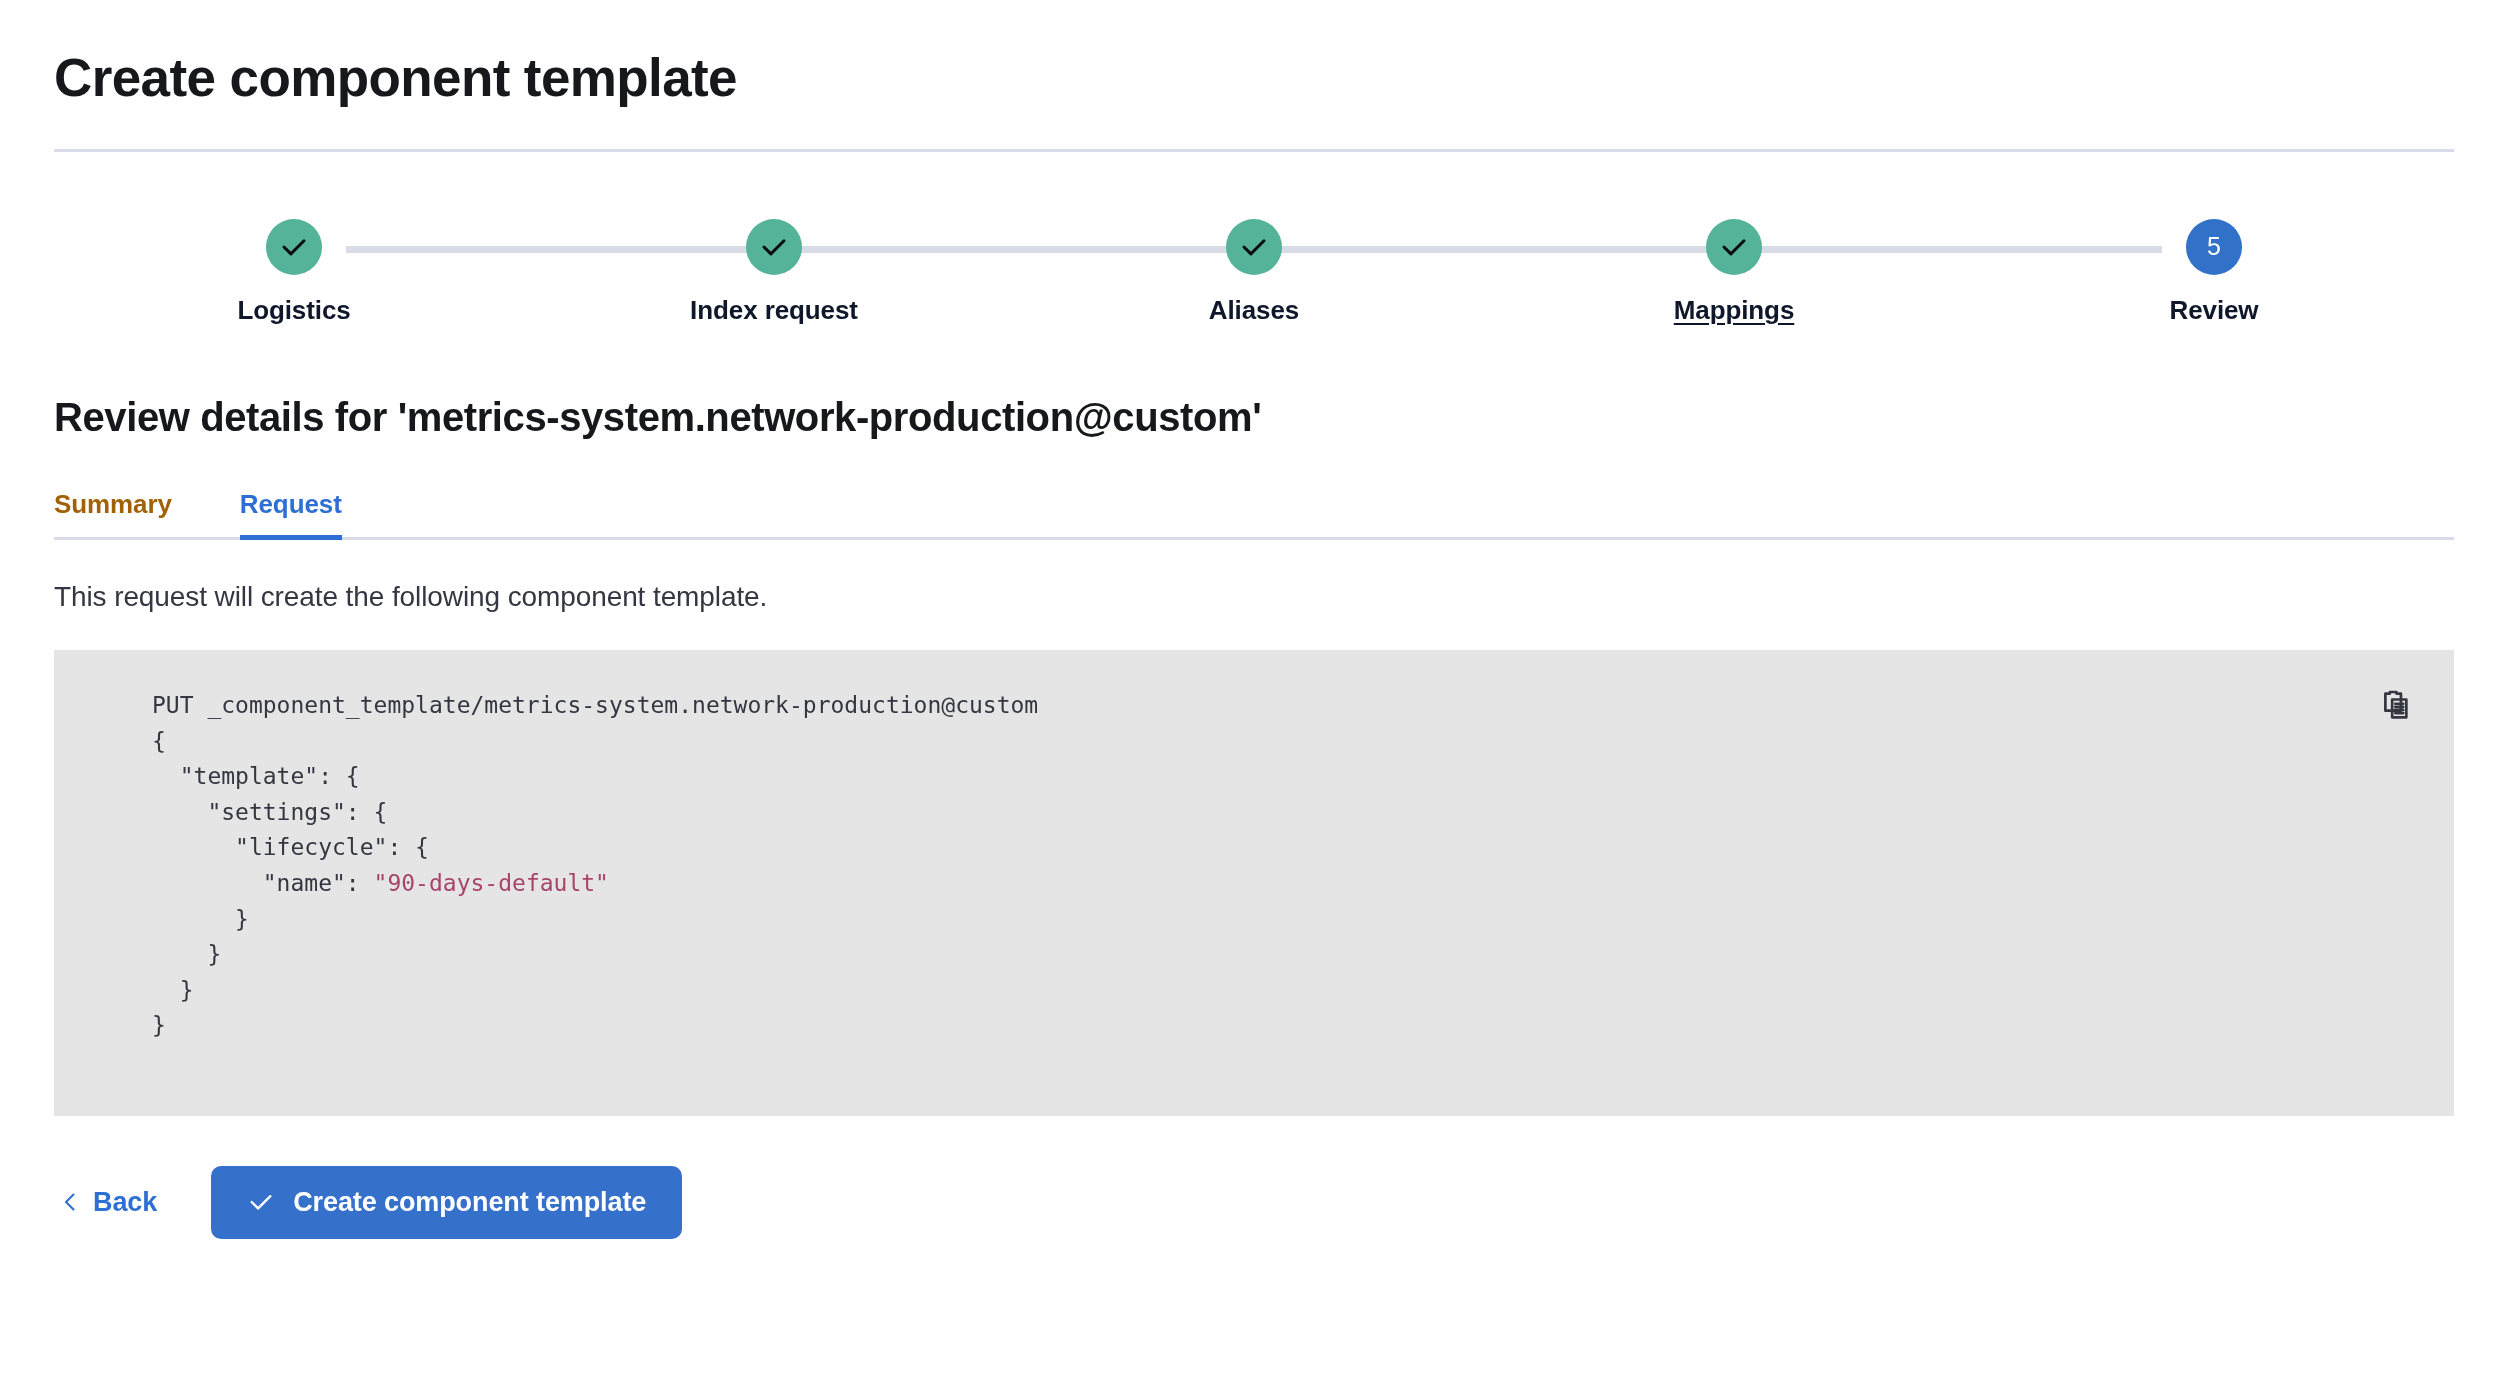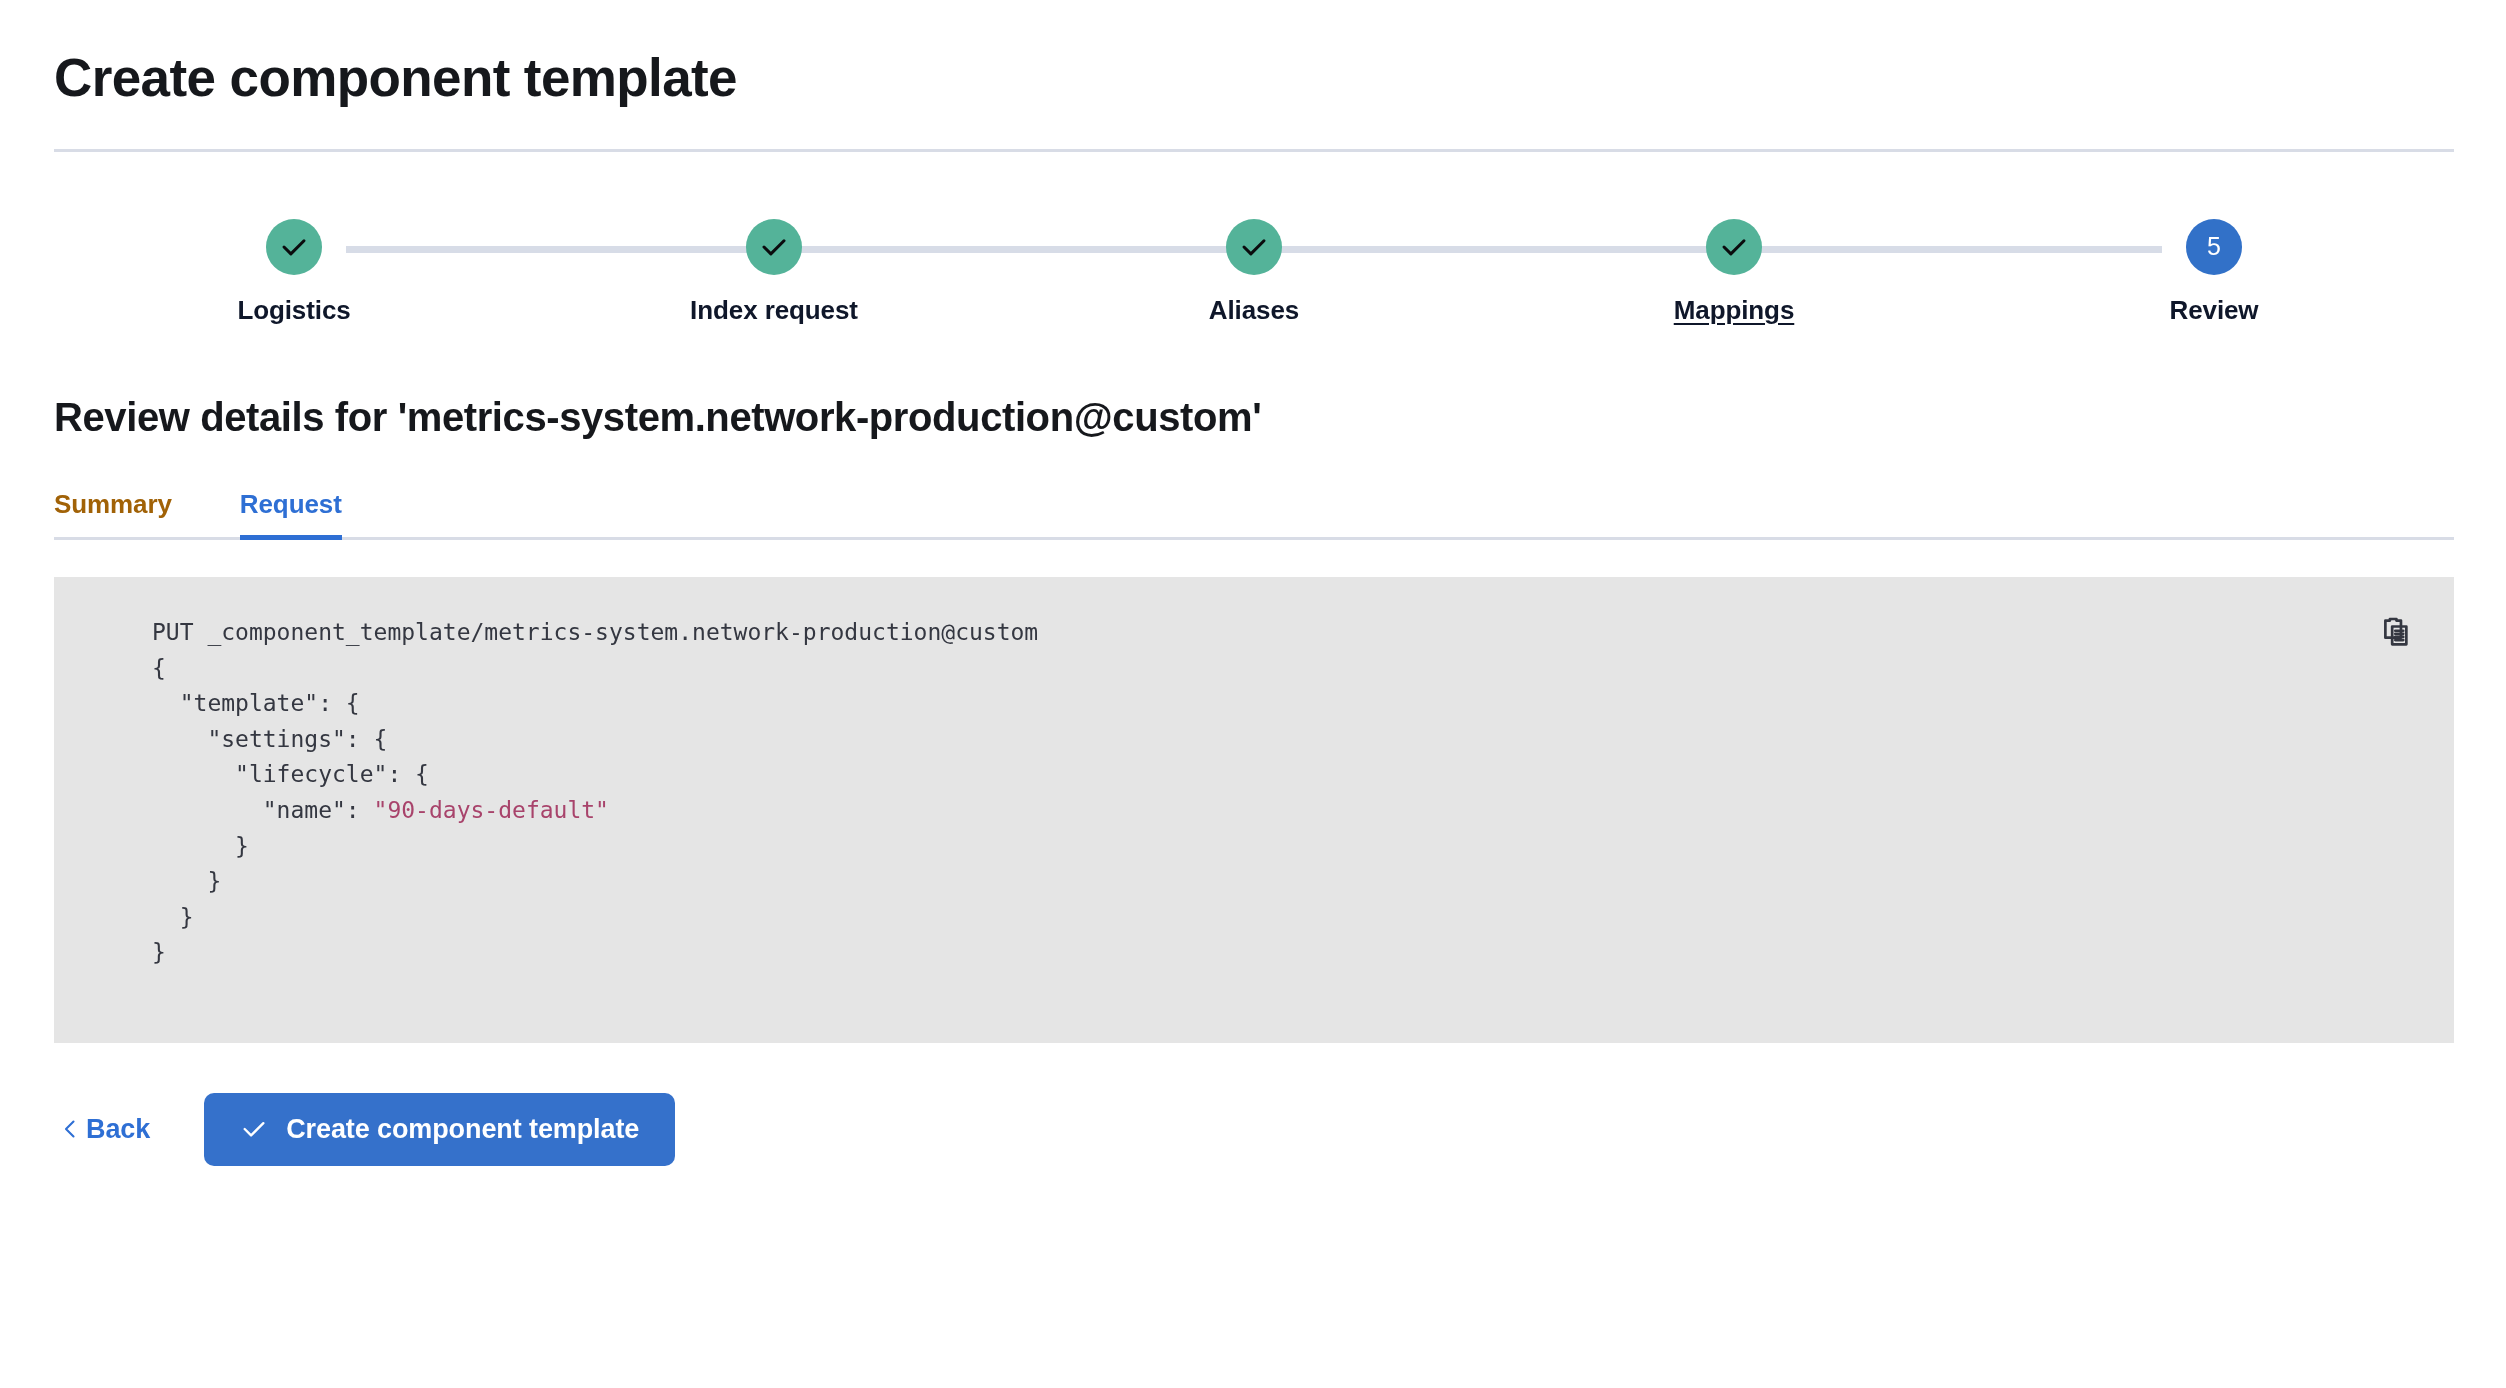--- a/index.html
+++ b/index.html
@@ -217,21 +217,21 @@
   .actions {
     margin-top: 50px;
     display: flex;
     align-items: center;
     gap: 50px;
   }
 
   .back-button {
     display: flex;
     align-items: center;
-    gap: 4px;
+    gap: 11px;
     background: none;
     border: none;
     cursor: pointer;
     font-family: "Liberation Sans", sans-serif;
     font-size: 27px;
     font-weight: 700;
     color: #2E6FD4;
     padding: 10px 4px;
     letter-spacing: -0.1px;
   }
@@ -321,20 +321,21 @@
     </div>
   </div>
 
   <h2 class="section-heading">Review details for 'metrics-system.network-production@custom'</h2>
 
   <div class="tabs">
     <button class="tab">Summary</button>
     <button class="tab active">Request</button>
   </div>
 
+  <p class="request-description">This request will create the following component template.</p>
 
   <div class="code-block">
     <div class="code-text"><span>PUT _component_template/metrics-system.network-production@custom</span>
 <span>{</span>
 <span>  "template": {</span>
 <span>    "settings": {</span>
 <span>      "lifecycle": {</span>
 <span>        "name": </span><span class="str">"90-days-default"</span>
 <span>      }</span>
 <span>    }</span>

